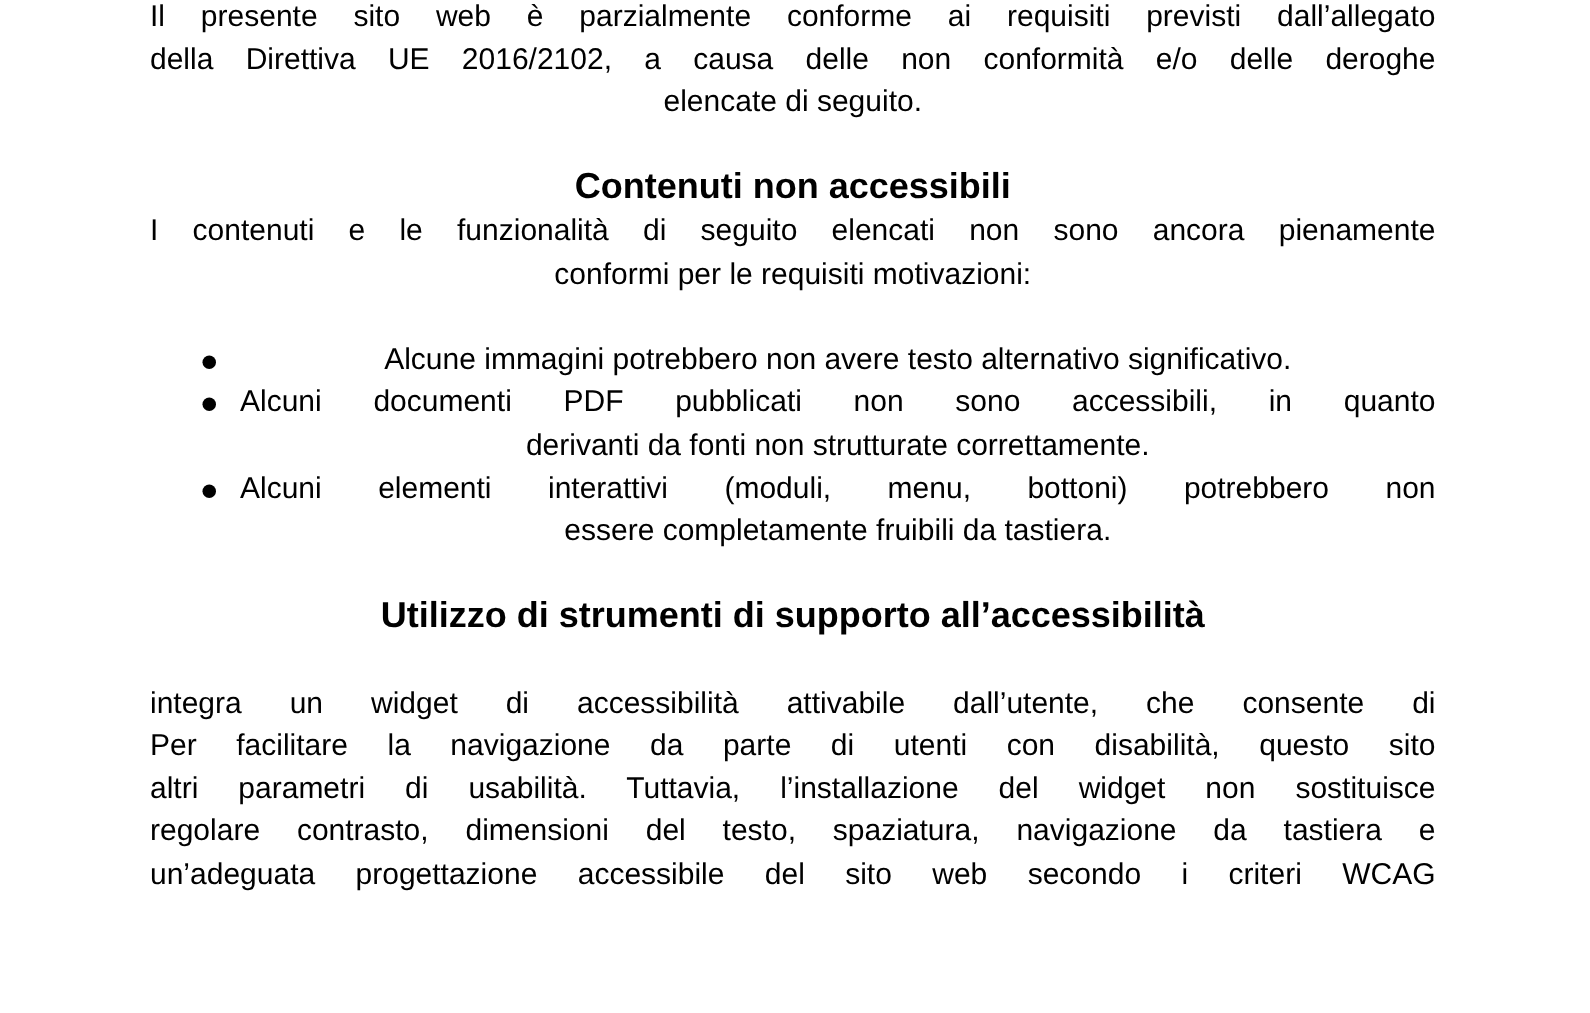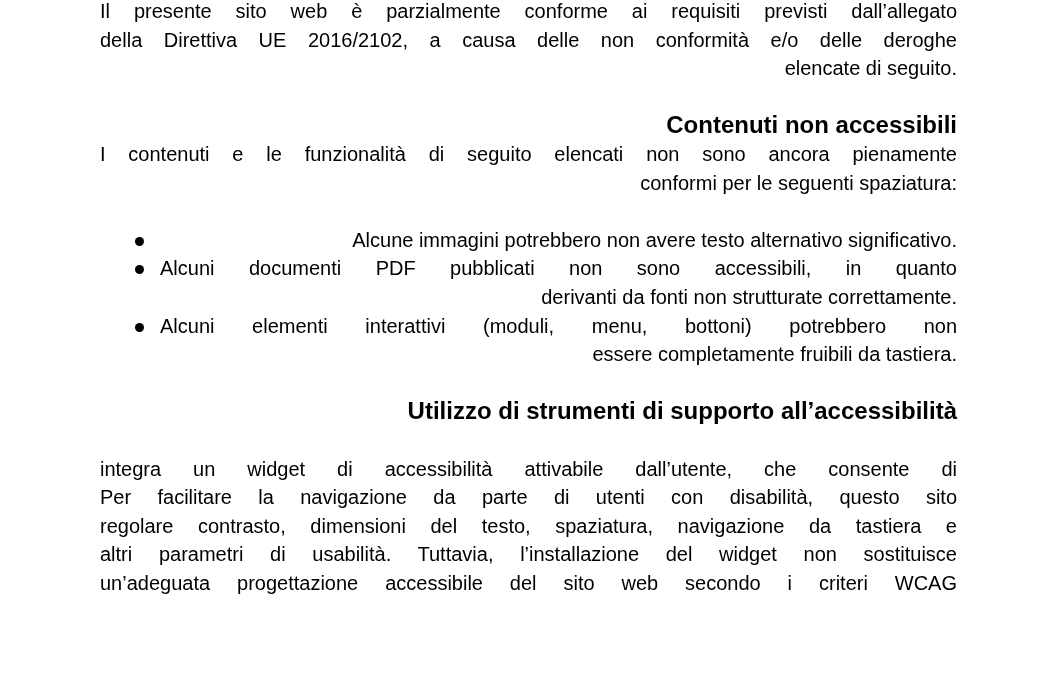--- a/index.html
+++ b/index.html
@@ -19,21 +19,21 @@
     font-size: 20px;
     line-height: 28.6px;
     color: #000000;
   }
   .block { margin: 0; }
   .block.gap { margin-top: 28.6px; }
   .heading .line {
     font-weight: bold;
     font-size: 24px;
   }
-  .line { text-align: right; }
+  .line { text-align: center; }
   .line.just {
     text-align: justify;
     text-align-last: justify;
   }
   .bullet-item {
     position: relative;
     margin-left: 60px;
   }
   .bullet-dot {
     position: absolute;
@@ -52,21 +52,21 @@
     <div class="block paragraph">
       <div class="line just">Il presente sito web è parzialmente conforme ai requisiti previsti dall’allegato</div>
       <div class="line just">della Direttiva UE 2016/2102, a causa delle non conformità e/o delle deroghe</div>
       <div class="line">elencate di seguito.</div>
     </div>
     <div class="block heading gap">
       <div class="line">Contenuti non accessibili</div>
     </div>
     <div class="block paragraph">
       <div class="line just">I contenuti e le funzionalità di seguito elencati non sono ancora pienamente</div>
-      <div class="line">conformi per le seguenti spaziatura:</div>
+      <div class="line">conformi per le requisiti motivazioni:</div>
     </div>
     <div class="block bullet-list gap">
       <div class="bullet-item">
         <span class="bullet-dot"></span>
         <div class="line">Alcune immagini potrebbero non avere testo alternativo significativo.</div>
       </div>
       <div class="bullet-item">
         <span class="bullet-dot"></span>
         <div class="line just">Alcuni documenti PDF pubblicati non sono accessibili, in quanto</div>
         <div class="line">derivanti da fonti non strutturate correttamente.</div>
@@ -76,17 +76,17 @@
         <div class="line just">Alcuni elementi interattivi (moduli, menu, bottoni) potrebbero non</div>
         <div class="line">essere completamente fruibili da tastiera.</div>
       </div>
     </div>
     <div class="block heading gap">
       <div class="line">Utilizzo di strumenti di supporto all’accessibilità</div>
     </div>
     <div class="block paragraph gap">
       <div class="line just">integra un widget di accessibilità attivabile dall’utente, che consente di</div>
       <div class="line just">Per facilitare la navigazione da parte di utenti con disabilità, questo sito</div>
+      <div class="line just">altri parametri di usabilità. Tuttavia, l’installazione del widget non sostituisce</div>
       <div class="line just">regolare contrasto, dimensioni del testo, spaziatura, navigazione da tastiera e</div>
-      <div class="line just">altri parametri di usabilità. Tuttavia, l’installazione del widget non sostituisce</div>
       <div class="line just">un’adeguata progettazione accessibile del sito web secondo i criteri WCAG</div>
     </div>
   </div>
 
 </body></html>

